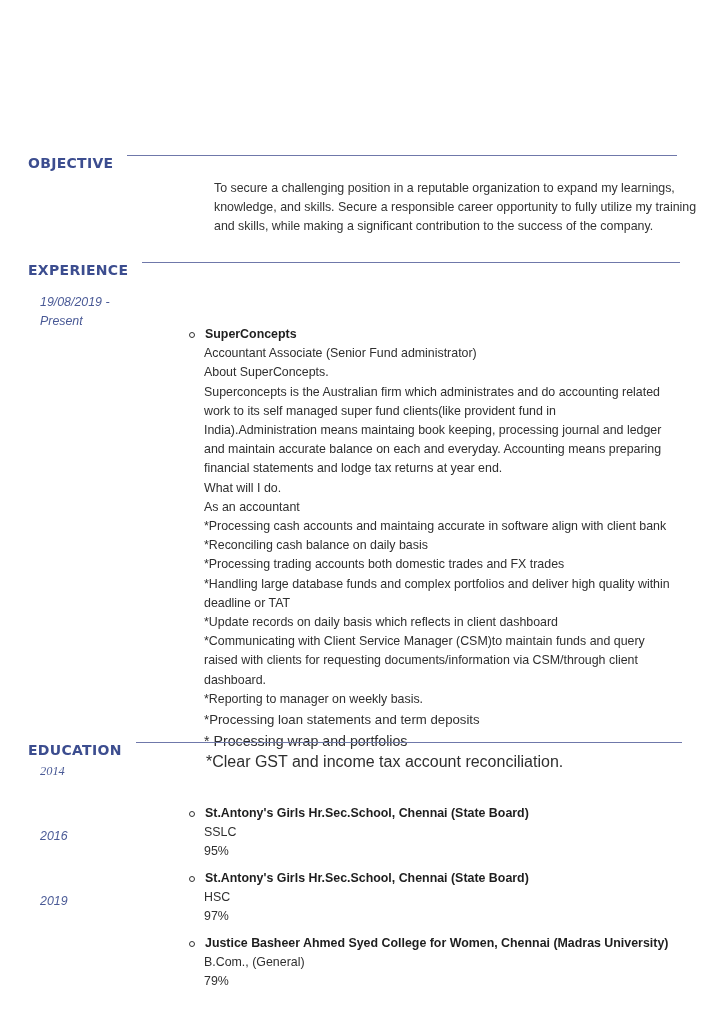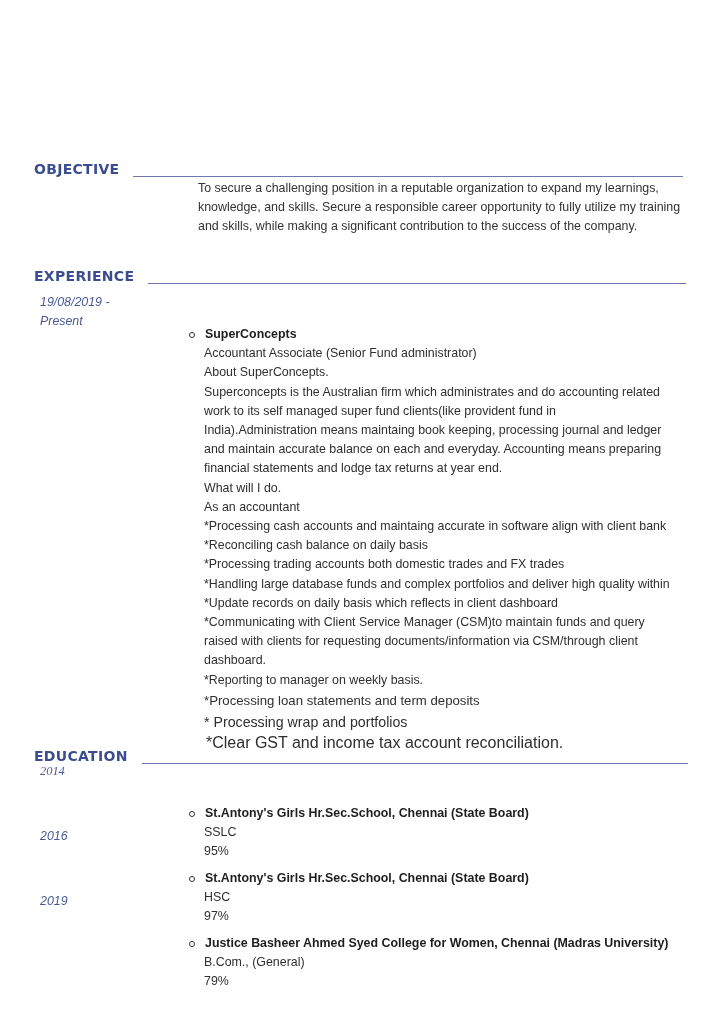--- a/index.html
+++ b/index.html
@@ -1,22 +1,22 @@
 <!DOCTYPE html>
 <html><head>
 <meta charset="utf-8">
 <style>
   html, body { margin: 0; padding: 0; background: #ffffff; }
   body { width: 724px; height: 1024px; position: relative; overflow: hidden;
          font-family: "Liberation Sans", sans-serif; color: #2b2b2b; }
-  .section-head { position: absolute; left: 34px; display: flex; align-items: flex-end; margin-top: 6px; }
+  .section-head { position: absolute; left: 28px; display: flex; align-items: flex-start; }
   .section-title { font-family: "DejaVu Sans", sans-serif; font-weight: bold; font-size: 14px;
                    letter-spacing: 0.3px; color: #3c4d8f; white-space: nowrap; }
   .section-rule { height: 1px; background: #6f78aa; }
-  .objective-text { position: absolute; left: 198px; top: 179px; width: 490px;
+  .objective-text { position: absolute; left: 214px; top: 179px; width: 490px;
                     font-size: 12.4px; line-height: 19.2px; color: #333; }
   .date { position: absolute; left: 40px; font-style: italic; font-size: 12.4px;
           line-height: 19.2px; color: #4a5a96; }
   .entry { position: absolute; left: 187px; width: 510px; font-size: 12.4px;
            line-height: 19.2px; color: #2f2f2f; margin-top: 42px; }
   .entry .line { white-space: nowrap; }
   .entry .title { font-weight: bold; color: #1e1e1e; display: flex; align-items: center; }
   .bullet { display: inline-block; width: 4px; height: 4px; border: 1px solid #333;
             border-radius: 50%; margin-right: 10px; margin-left: 2px; }
   .indent { padding-left: 17px; }
@@ -52,20 +52,21 @@
   <div class="line indent">work to its self managed super fund clients(like provident fund in</div>
   <div class="line indent">India).Administration means maintaing book keeping, processing journal and ledger</div>
   <div class="line indent">and maintain accurate balance on each and everyday. Accounting means preparing</div>
   <div class="line indent">financial statements and lodge tax returns at year end.</div>
   <div class="line indent">What will I do.</div>
   <div class="line indent">As an accountant</div>
   <div class="line indent">*Processing cash accounts and maintaing accurate in software align with client bank</div>
   <div class="line indent">*Reconciling cash balance on daily basis</div>
   <div class="line indent">*Processing trading accounts both domestic trades and FX trades</div>
   <div class="line indent">*Handling large database funds and complex portfolios and deliver high quality within</div>
+  <div class="line indent">deadline or TAT</div>
   <div class="line indent">*Update records on daily basis which reflects in client dashboard</div>
   <div class="line indent">*Communicating with Client Service Manager (CSM)to maintain funds and query</div>
   <div class="line indent">raised with clients for requesting documents/information via CSM/through client</div>
   <div class="line indent">dashboard.</div>
   <div class="line indent">*Reporting to manager on weekly basis.</div>
   <div class="line indent big1">*Processing loan statements and term deposits</div>
   <div class="line indent big2">* Processing wrap and portfolios</div>
   <div class="line small">*Clear GST and income tax account reconciliation.</div>
 </div>
 

